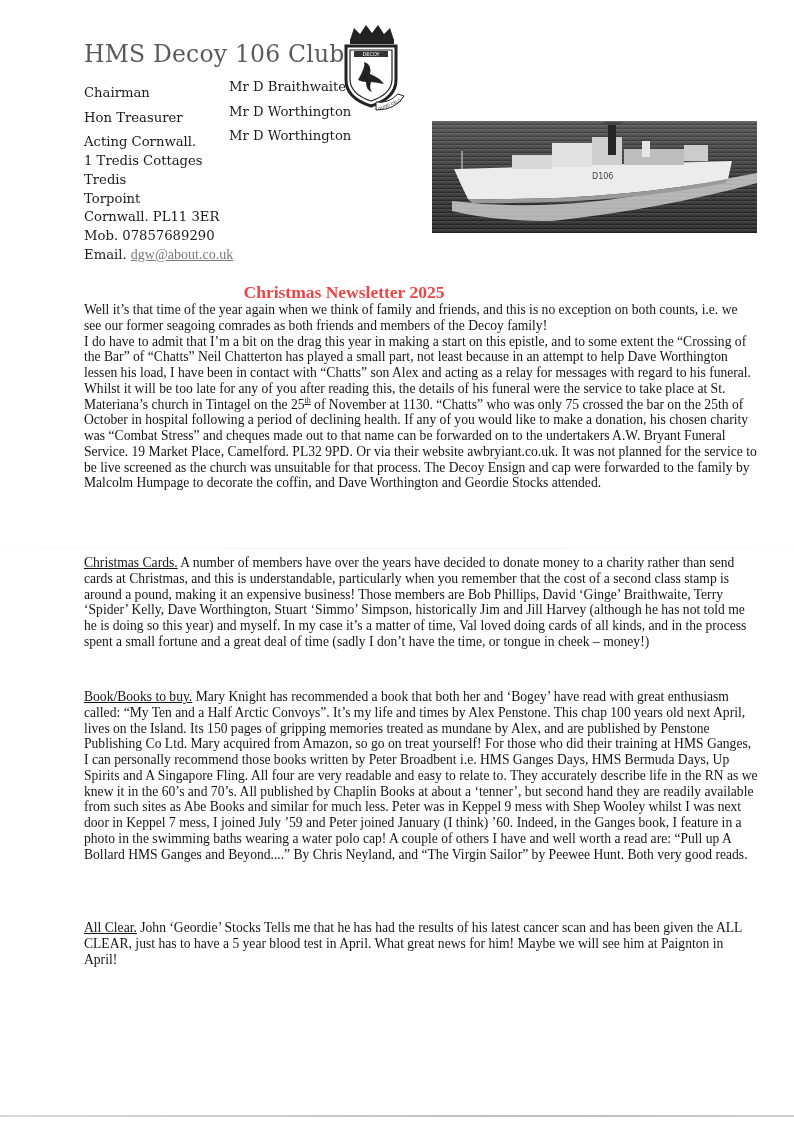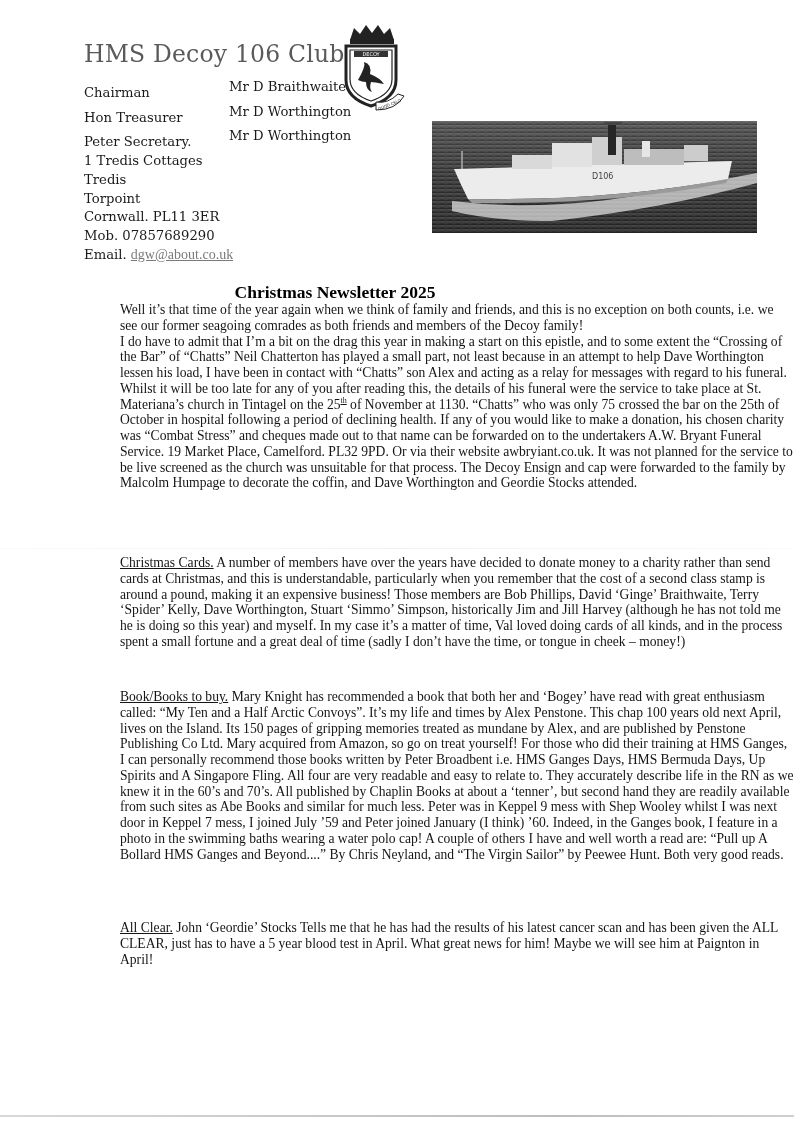--- a/index.html
+++ b/index.html
@@ -14,29 +14,28 @@
   }
   .officers { position: absolute; left: 84px; top: 78px; font-family: "DejaVu Serif", serif; font-size: 13.2px; line-height: 18.7px; color: #1a1a1a; }
   .off-row { display: flex; white-space: nowrap; }
   .off-role { width: 145px; margin-top: 6px; }
   .addr-line { white-space: nowrap; }
   .email-link { color: #7a7a7a; text-decoration: underline; font-family: "Liberation Serif", serif; font-size: 14px; }
   .crest { position: absolute; left: 336px; top: 22px; width: 70px; height: 92px; }
   .ship-photo { position: absolute; left: 432px; top: 121px; width: 325px; height: 112px; }
   .news-title {
     position: absolute; left: 0; width: 654px; top: 282px; text-align: center;
-    font-family: "Liberation Serif", serif; font-weight: bold; font-size: 17.5px; color: #000000;
-    padding-left: 8px;
+    font-family: "Liberation Serif", serif; font-weight: bold; font-size: 17.5px; color: #ef4444;
+    padding-left: 17px;
   }
   .news-title span { display: inline-block; margin-left: 0; }
   .para {
     position: absolute; left: 84px; width: 674px;
     font-family: "Liberation Serif", serif; font-size: 13.6px; line-height: 15.75px; color: #151515;
     text-align: left;
-    margin-left: 36px;
   }
   .para .hd { font-weight: normal; text-decoration: underline; }
   sup { font-size: 8px; line-height: 0; text-decoration: underline; }
   .scanline { position: absolute; left: 0; right: 0; top: 1115px; height: 2px; background: linear-gradient(90deg,#d8d8d8,#c9c9c9 40%,#bdbdbd 70%,#cfcfcf); }
   .scanline2 { position: absolute; left: 0; right: 0; top: 548px; height: 1px; background: linear-gradient(90deg,rgba(0,0,0,0.02),rgba(0,0,0,0.05),rgba(0,0,0,0.02)); }
 </style>
 </head>
 <body>
 
 <div class="club-title">HMS Decoy 106 Club</div>
@@ -60,21 +59,21 @@
 <div class="officers">
   <div class="off-row">
     <span class="off-role">Chairman</span>
     <span>Mr D Braithwaite</span>
   </div>
   <div class="off-row">
     <span class="off-role">Hon Treasurer</span>
     <span>Mr D Worthington</span>
   </div>
   <div class="off-row">
-    <span class="off-role">Peter Secretary.</span>
+    <span class="off-role">Acting Cornwall.</span>
     <span>Mr D Worthington</span>
   </div>
   <div class="addr-line">1 Tredis Cottages</div>
   <div class="addr-line">Tredis</div>
   <div class="addr-line">Torpoint</div>
   <div class="addr-line">Cornwall. PL11 3ER</div>
   <div class="addr-line">Mob. 07857689290</div>
   <div class="addr-line">
     <span>Email. </span><a class="email-link">dgw@about.co.uk</a>
   </div>

